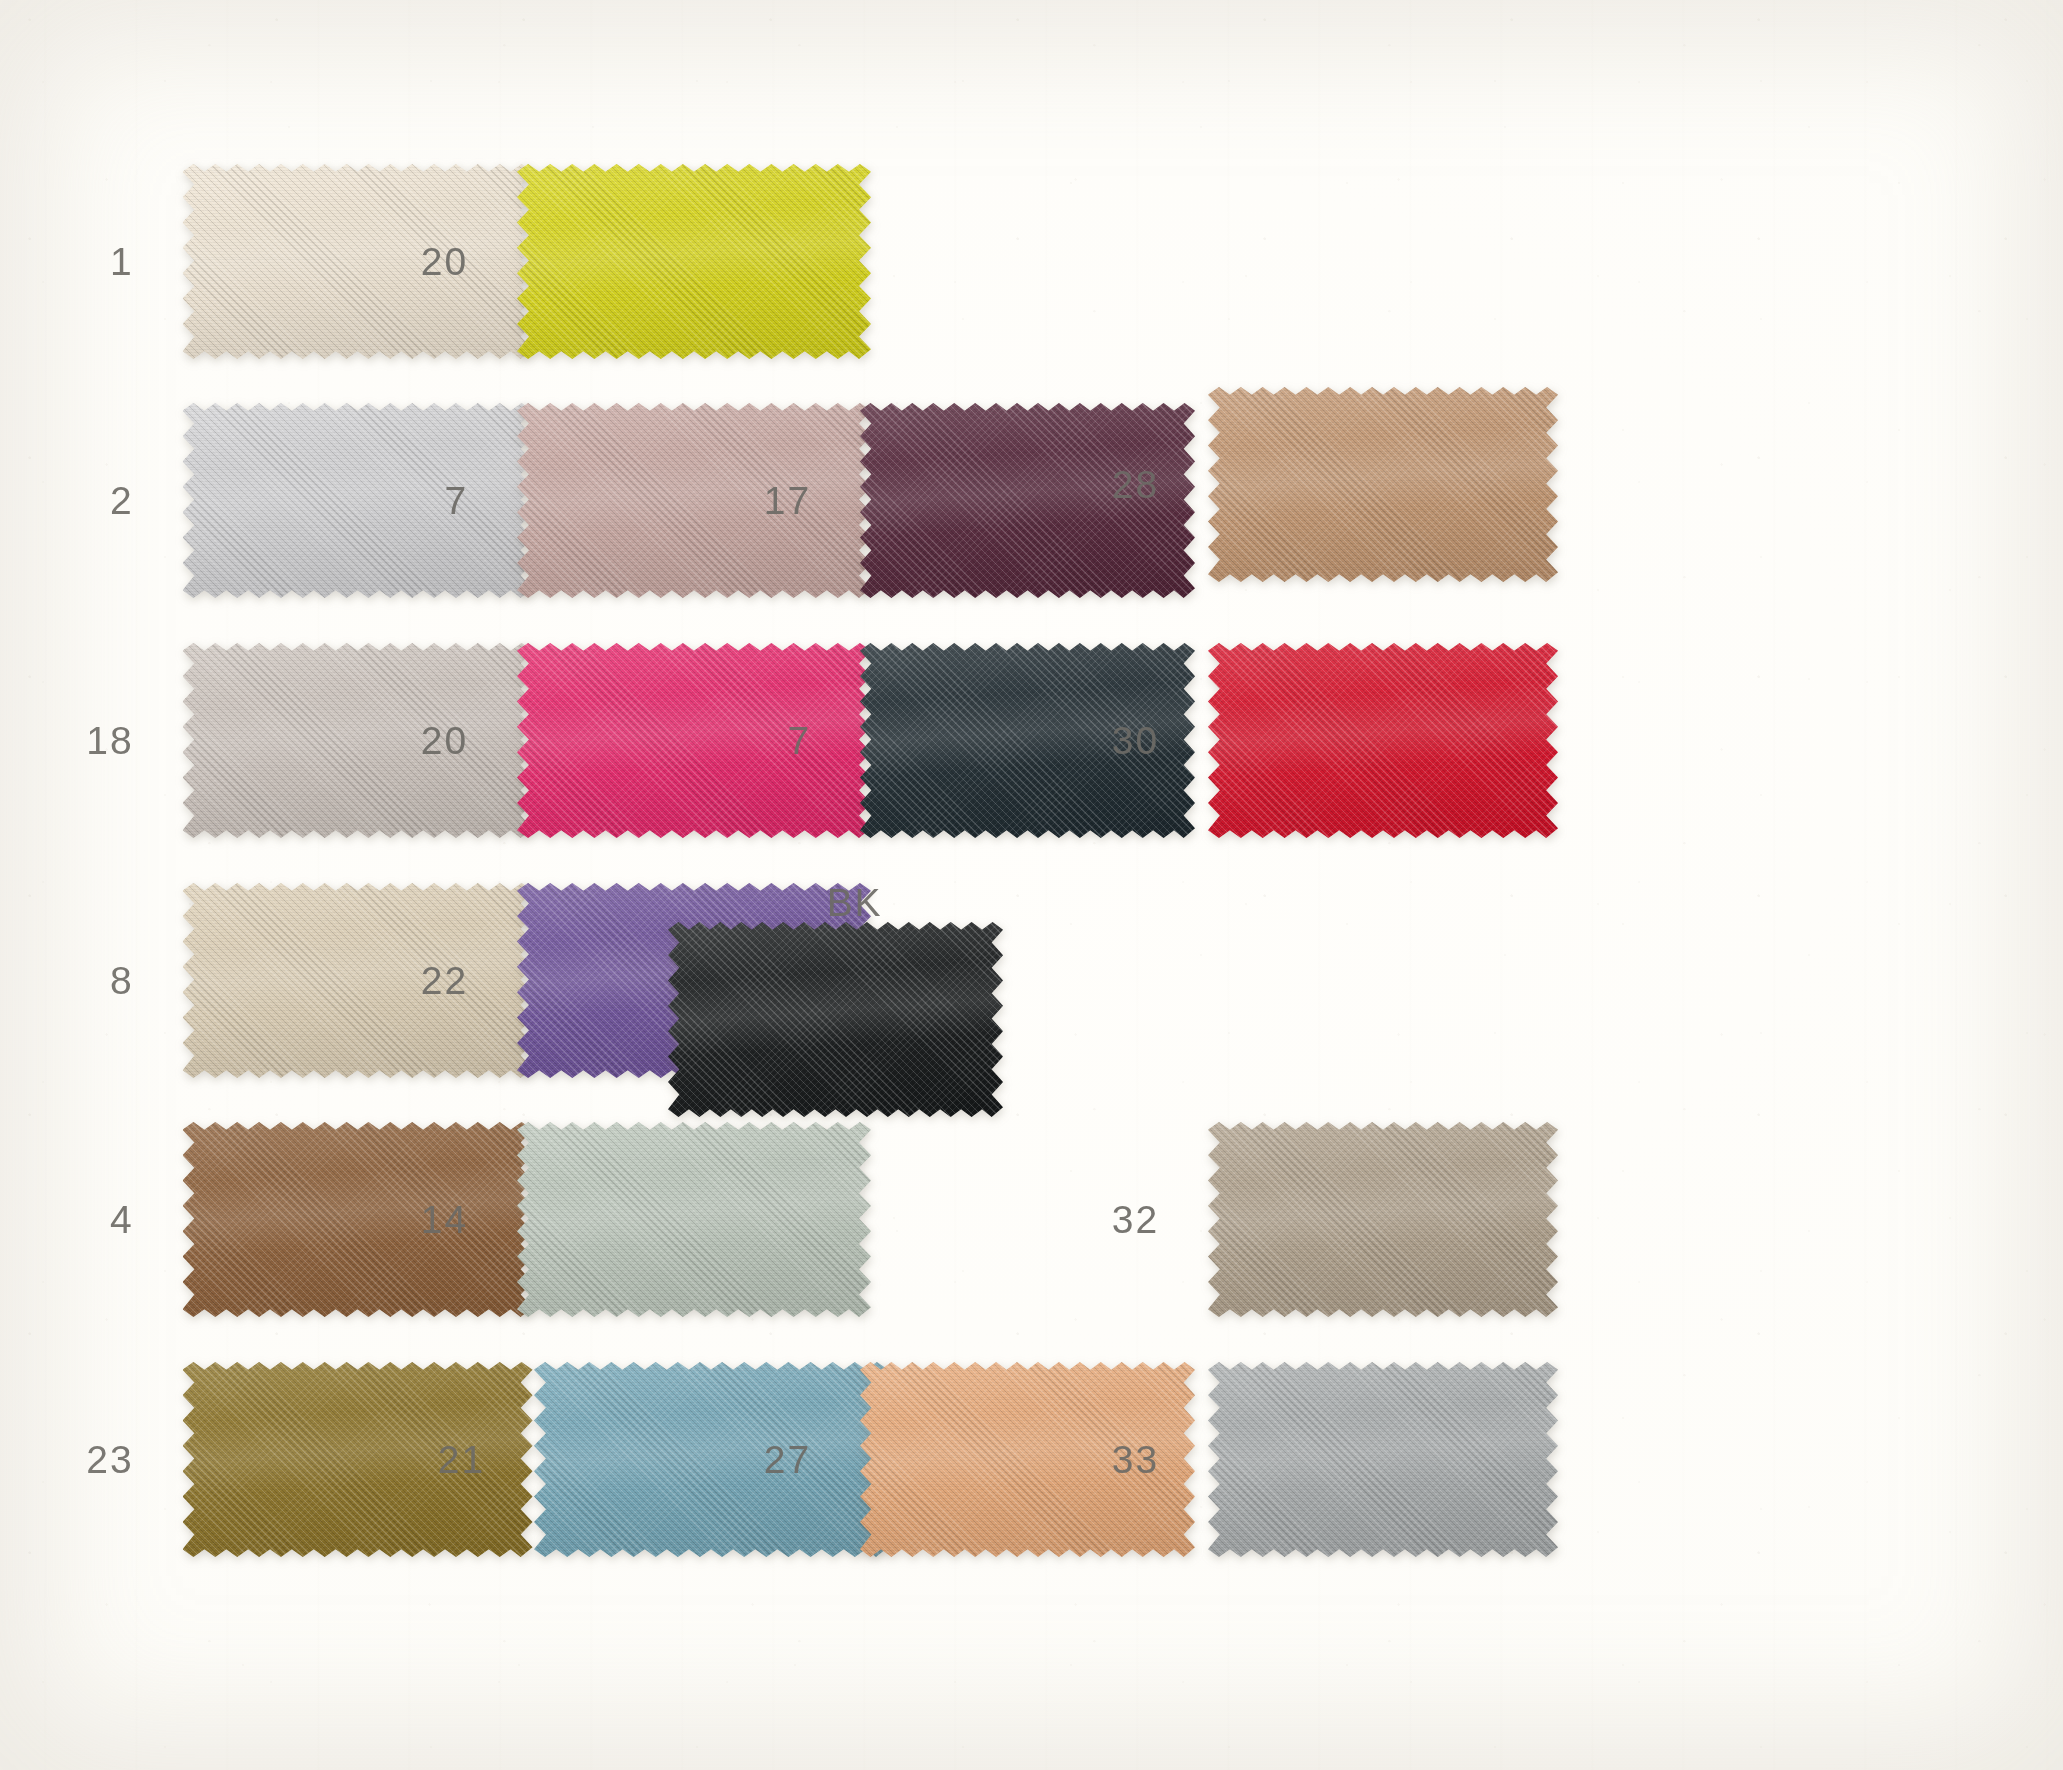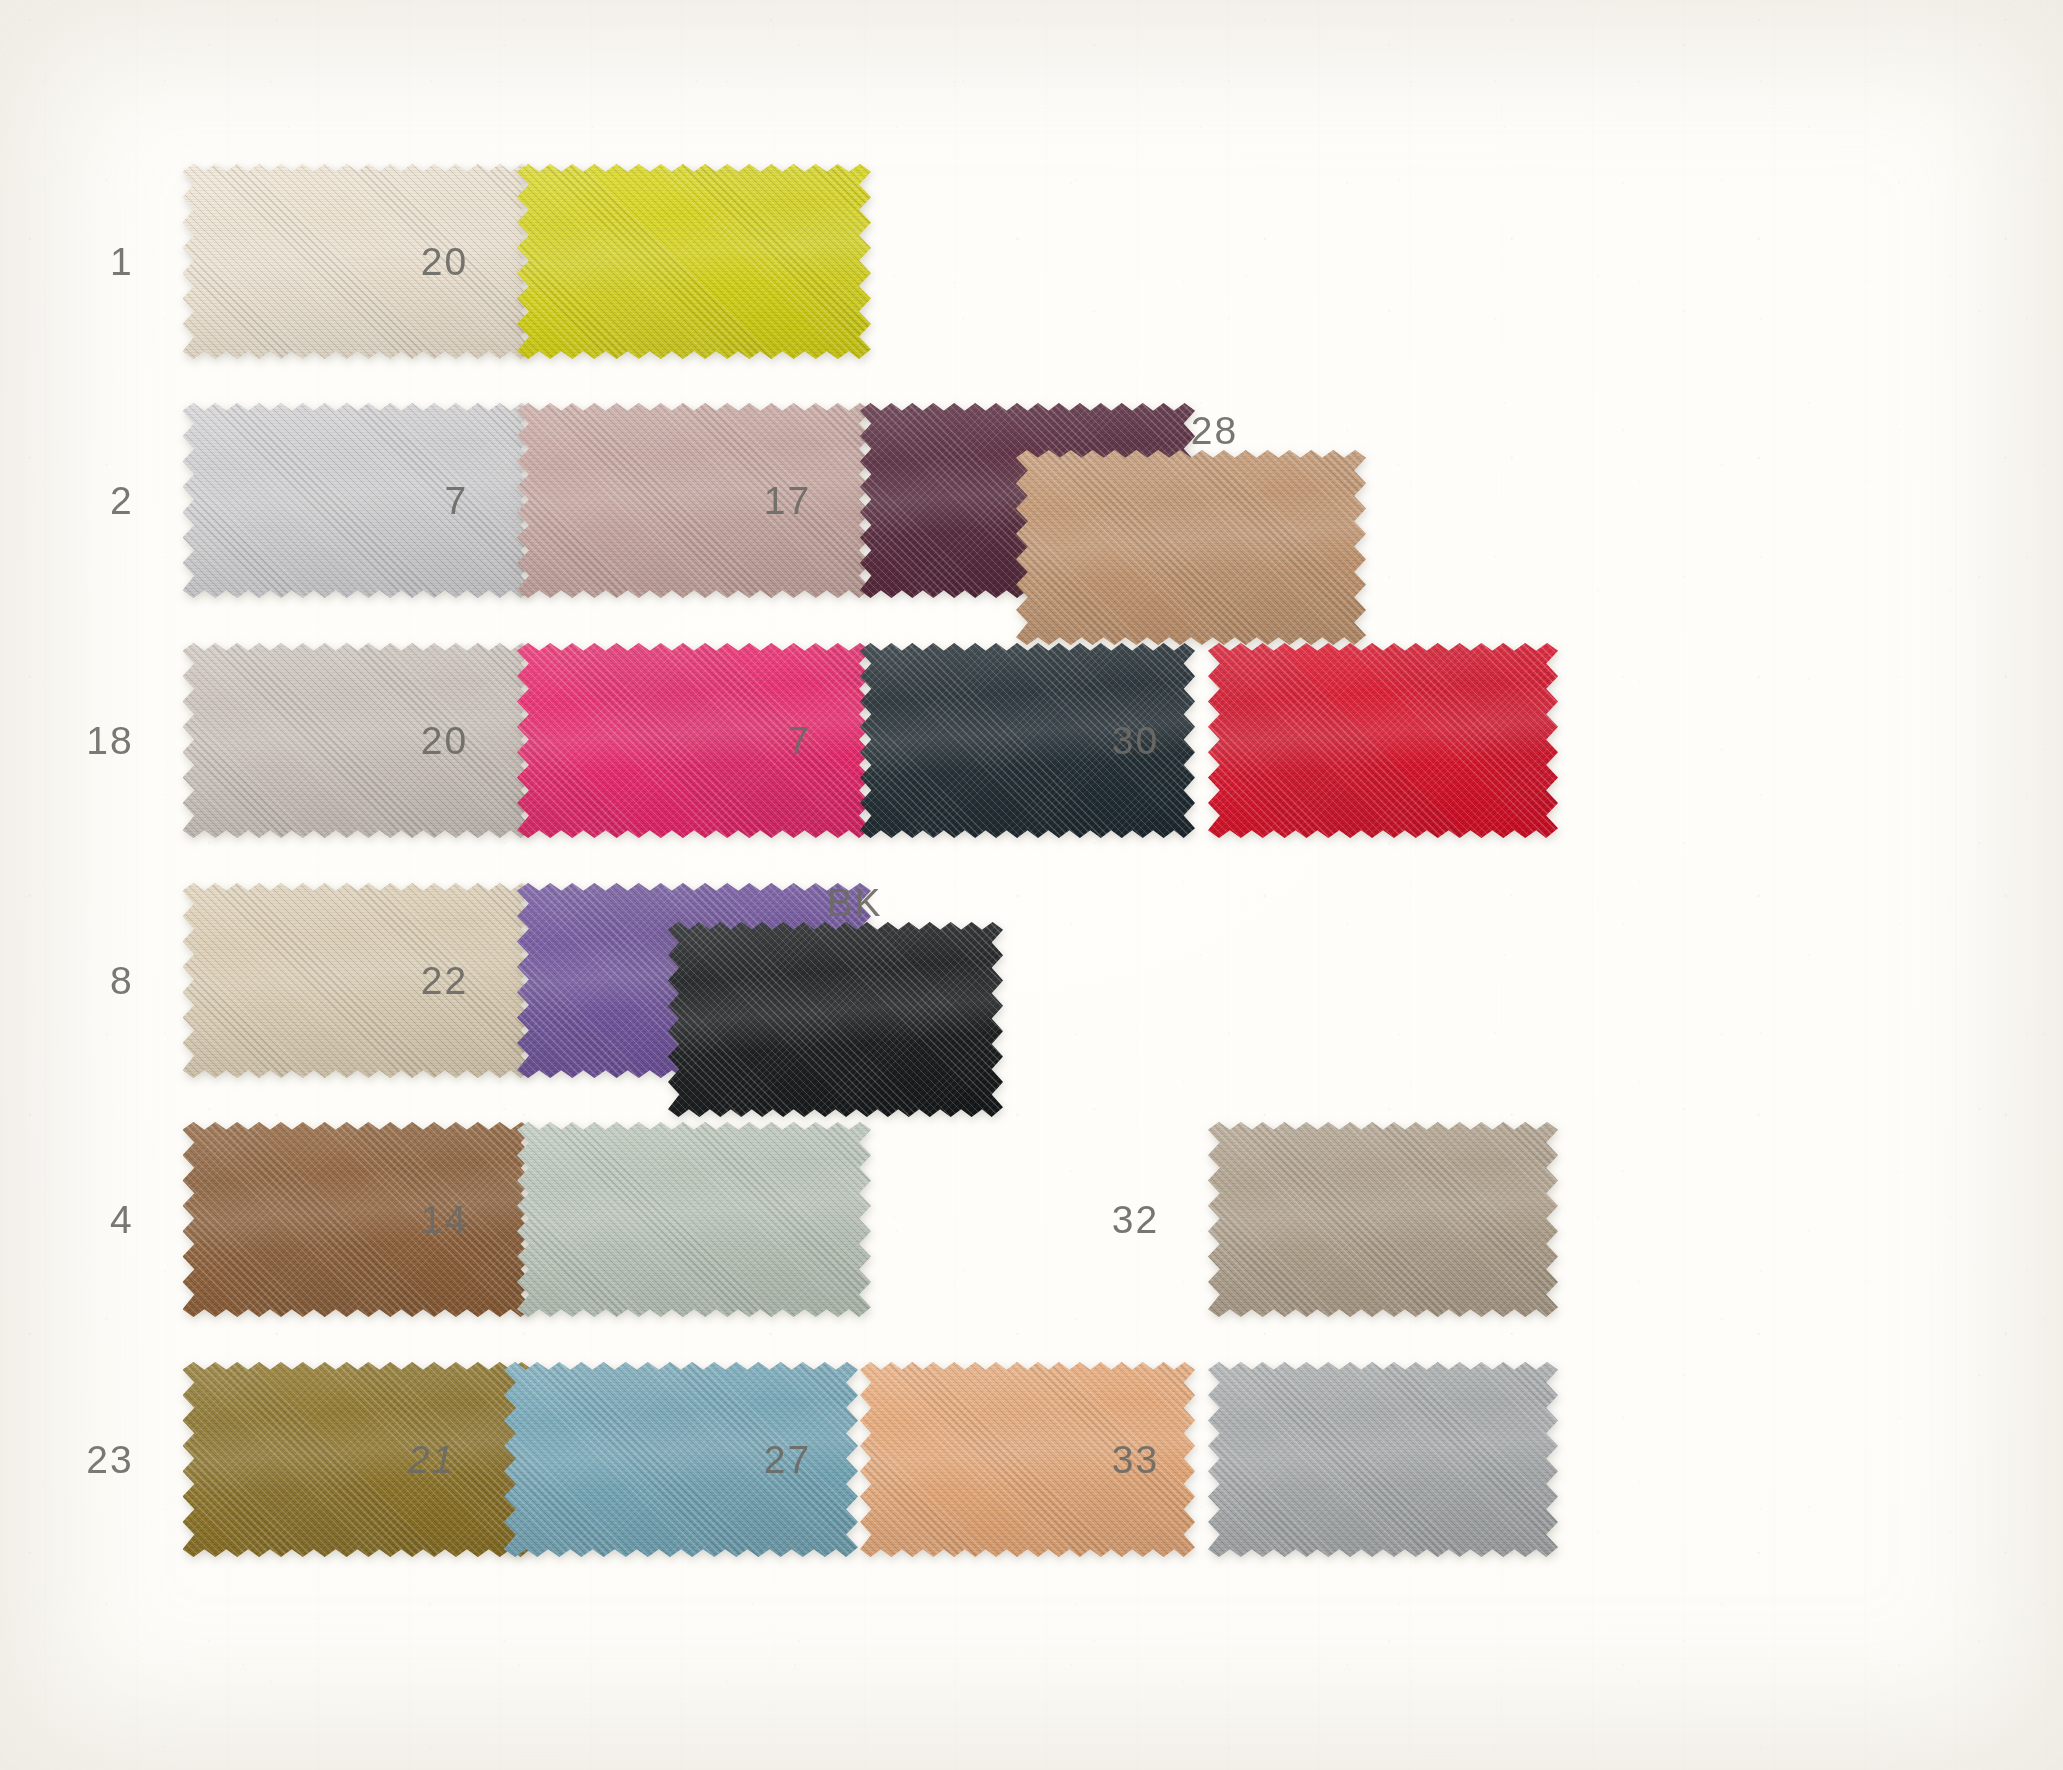--- a/index.html
+++ b/index.html
@@ -212,21 +212,21 @@
         </div>
       </div>
       <div class="swatch-cell" style="left: 668px; top: 403px; height: 195px;">
         <div class="swatch-label">17</div>
         <div class="swatch-chip" style="width: 335px;">
           <div class="chip-body" style="--c: #55263a;">
             <div class="chip-sheen"></div>
           </div>
         </div>
       </div>
-      <div class="swatch-cell" style="left: 1016px; top: 411px; height: 195px; flex-direction: column;">
+      <div class="swatch-cell" style="left: 1016px; top: 387px; height: 195px;">
         <div class="swatch-label">28</div>
         <div class="swatch-chip" style="width: 350px;">
           <div class="chip-body" style="--c: #c39670;">
             <div class="chip-sheen"></div>
           </div>
         </div>
       </div>
       <div class="swatch-cell" style="left: -9.5px; top: 643px; height: 195px;">
         <div class="swatch-label">18</div>
         <div class="swatch-chip" style="width: 350px;">
@@ -308,21 +308,21 @@
         </div>
       </div>
       <div class="swatch-cell" style="left: -9.5px; top: 1362px; height: 195px;">
         <div class="swatch-label">23</div>
         <div class="swatch-chip" style="width: 350px;">
           <div class="chip-body" style="--c: #8c7327;">
             <div class="chip-sheen"></div>
           </div>
         </div>
       </div>
-      <div class="swatch-cell" style="left: 312px; top: 1362px; height: 195px; font-style: italic;">
+      <div class="swatch-cell" style="left: 342px; top: 1362px; height: 195px;">
         <div class="swatch-label">21</div>
         <div class="swatch-chip" style="width: 354px;">
           <div class="chip-body" style="--c: #74a7b8;">
             <div class="chip-sheen"></div>
           </div>
         </div>
       </div>
       <div class="swatch-cell" style="left: 668px; top: 1362px; height: 195px;">
         <div class="swatch-label">27</div>
         <div class="swatch-chip" style="width: 335px;">

